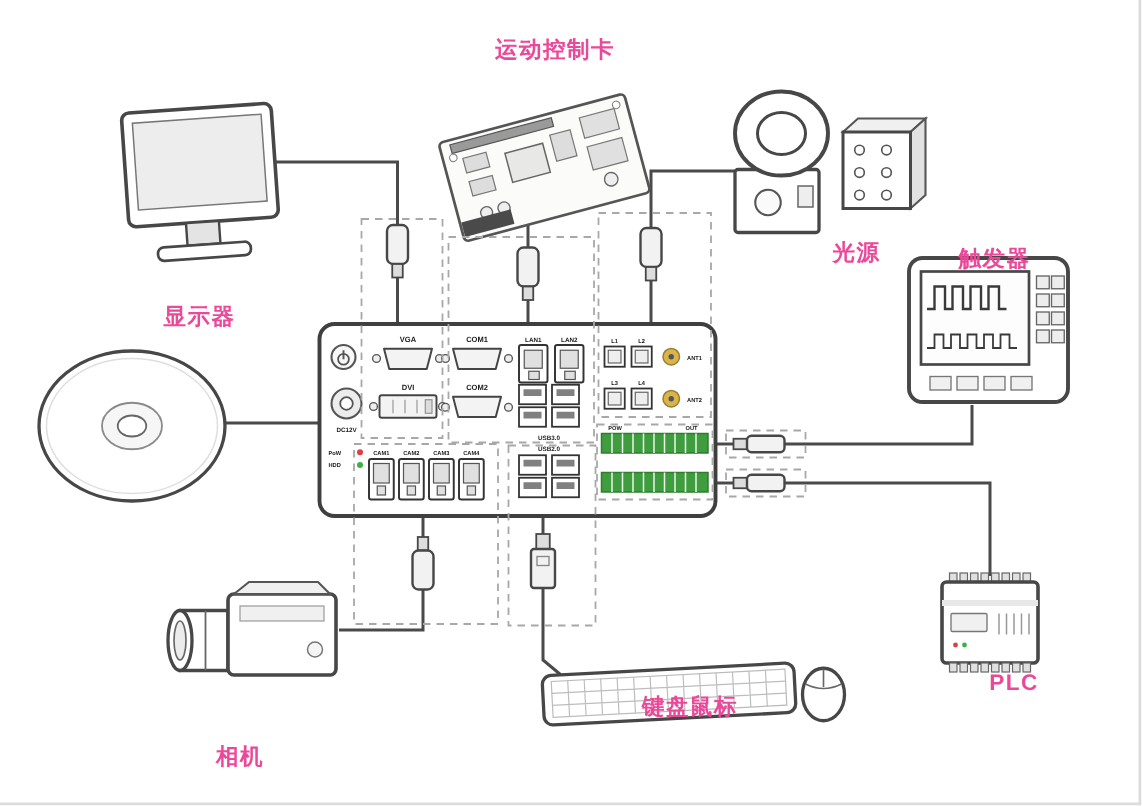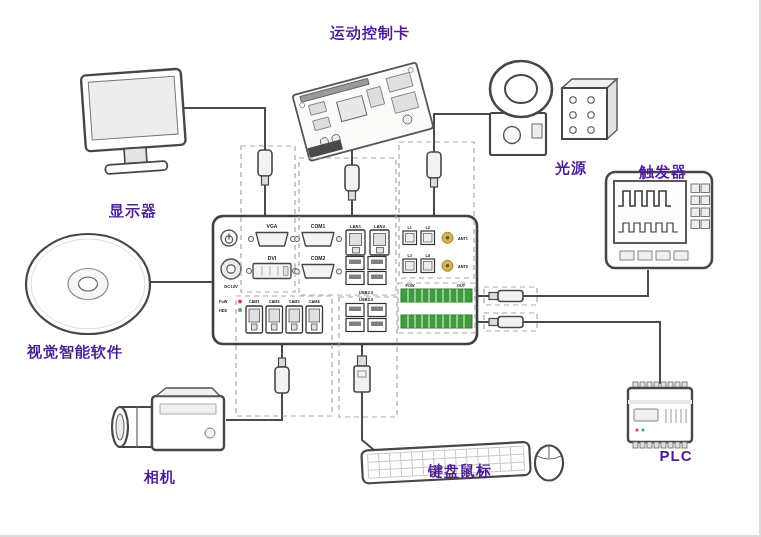--- a/index.html
+++ b/index.html
@@ -1,20 +1,20 @@
 <!DOCTYPE html>
 <html><head>
 <meta charset="utf-8">
 <style>
   * { margin:0; padding:0; box-sizing:border-box; }
   html,body { background:#ffffff; font-family:"Liberation Sans", sans-serif; }
   .canvas { position:relative; width:761px; height:537px; background:#fff;
             border-right:2px solid #dcdcdc; border-bottom:2px solid #dcdcdc; overflow:hidden; }
   .canvas svg { position:absolute; left:0; top:0; }
-  .label { position:absolute; transform:translateX(-50%); color:#4c1d95;
+  .label { position:absolute; transform:translateX(-50%); color:#ec4899;
            font-weight:700; font-size:15px; white-space:nowrap; letter-spacing:1px; }
   text { font-family:"Liberation Sans", sans-serif; fill:#1a1a1a; }
   .pt   { font-size:5px;  font-weight:700; }
   .xs   { font-size:4.2px; font-weight:700; }
   .tiny { font-size:3.8px; font-weight:700; }
 </style>
 </head>
 <body>
 
 <div class="canvas">
@@ -342,17 +342,16 @@
         <rect x="489" y="318.5" width="9" height="7" fill="#ddd" stroke="#474747" stroke-width="1.2"></rect>
         <rect x="498" y="316.5" width="25" height="11" rx="3" fill="#f2f2f2" stroke="#474747" stroke-width="1.6"></rect>
       </g>
     </g>
   </svg>
 
   <div class="label" style="left:370px; top:24px">运动控制卡</div>
   <div class="label" style="left:133px; top:202px">显示器</div>
   <div class="label" style="left:571px; top:159px">光源</div>
   <div class="label" style="left:663px; top:163px">触发器</div>
-  <div class="label" style="left:75px;  top:343px">视觉智能软件</div>
-  <div class="label" style="left:160px; top:468px">相机</div>
+  <div class="label" style="left:160px; top:495px">相机</div>
   <div class="label" style="left:460px; top:462px">键盘鼠标</div>
   <div class="label" style="left:676px; top:447px">PLC</div>
 </div>
 
 </body></html>

